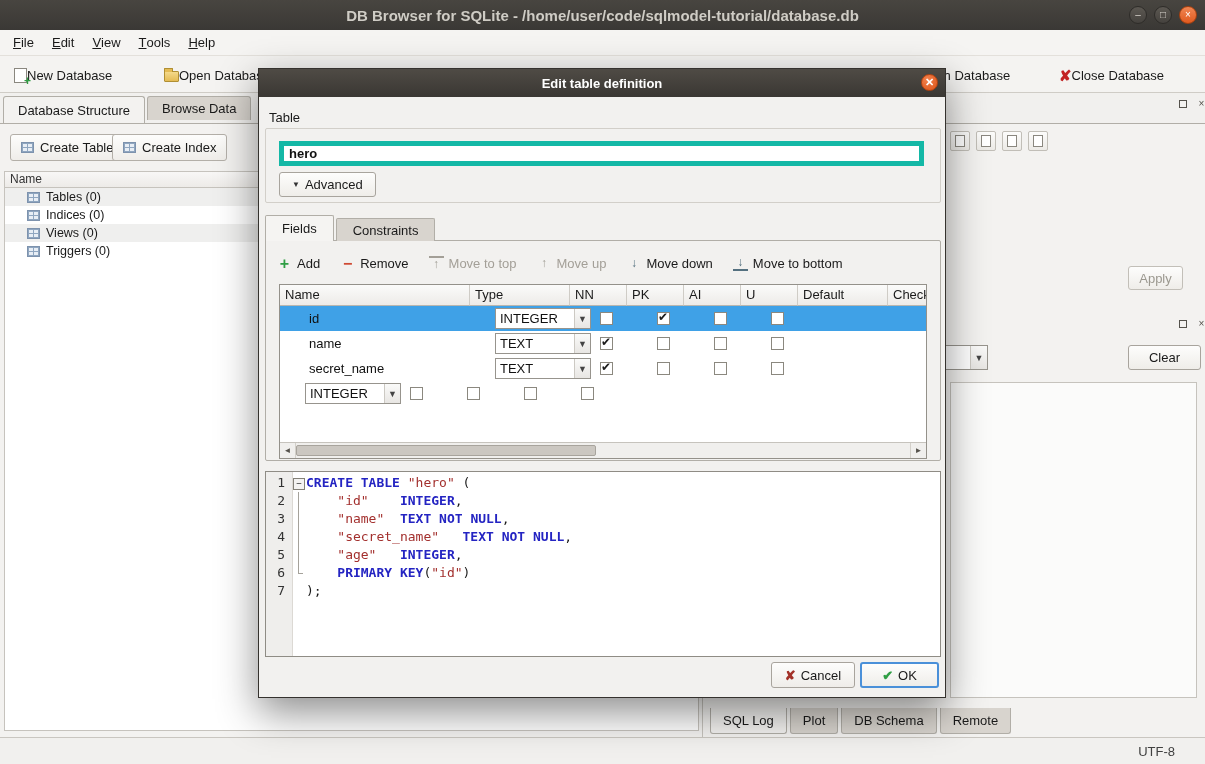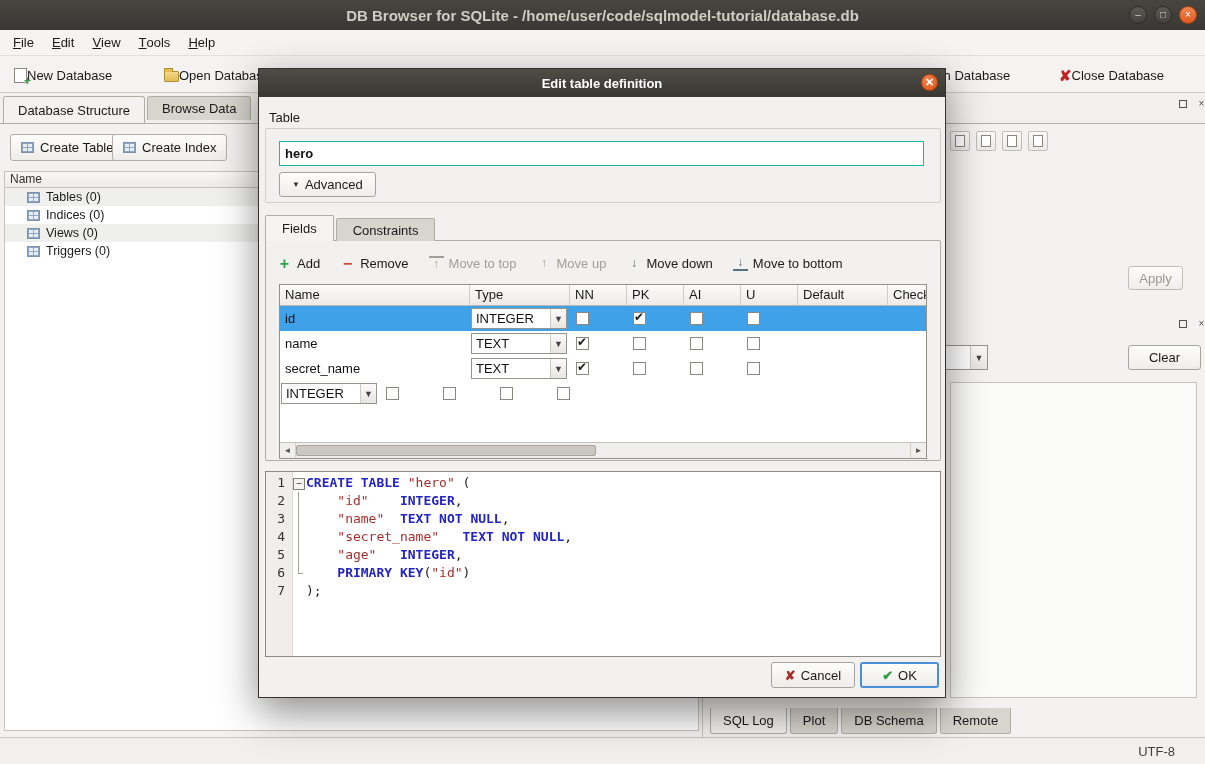--- a/index.html
+++ b/index.html
@@ -87,21 +87,21 @@
   
   .dialog { position:absolute; left:258px; top:68px; width:688px; height:630px; background:#f2f1ef;
     border:1px solid #35322e; box-shadow:0 14px 38px rgba(0,0,0,0.45); z-index:50; }
   .dlg-title { height:28px; background:linear-gradient(#4f4b45,#3a3733); display:flex; align-items:center;
     justify-content:center; color:#fff; font-weight:bold; font-size:13px; position:relative; }
   .dlg-close { position:absolute; right:7px; top:5px; width:17px; height:17px; border-radius:50%;
     background:radial-gradient(circle at 35% 30%, #f2814d, #dd5418); display:flex; align-items:center;
     justify-content:center; color:#fff; font-size:11px; line-height:1; border:1px solid #b8430f; }
   .dlg-table-label { position:absolute; left:10px; top:41px; font-size:13px; color:#1a1a1a; }
   .table-group { position:absolute; left:6px; top:59px; width:676px; height:75px; border:1px solid #d2cfc9; border-radius:2px; }
-  .table-input { position:absolute; left:20px; top:72px; width:645px; height:25px; border:1px solid #14b8a6;
+  .table-input { position:absolute; left:20px; top:72px; width:645px; height:25px; border:5px solid #14b8a6;
     background:#fff; font-family:"Liberation Sans",sans-serif; font-weight:bold; font-size:13px; padding:0 5px; color:#111; }
   .adv-btn { position:absolute; left:20px; top:103px; height:25px; padding:0 12px; }
   .tri-down { font-size:8px; color:#333; }
 
   .dialog-tab-bar { position:absolute; left:6px; top:146px; display:flex; align-items:flex-end; height:26px; z-index:2; }
   .dtab { padding:0 16px; height:23px; line-height:23px; font-size:13px; color:#1a1a1a; background:#d8d4ce;
     border:1px solid #b1aea7; border-bottom:none; border-radius:2px 2px 0 0; margin-right:2px; }
   .dtab.sel { background:#f5f4f2; height:26px; line-height:26px; }
   .fields-panel { position:absolute; left:6px; top:171px; width:676px; height:221px; border:1px solid #b1aea7;
     background:#f2f1ef; border-radius:0 2px 2px 2px; }
@@ -116,21 +116,21 @@
   .move-down-icon, .move-bottom-icon { color:#54707f; font-size:12px; }
   .move-top-icon { border-top:2px solid #a39f97; }
   .move-bottom-icon { border-bottom:2px solid #54707f; }
 
   .grid-widget { position:absolute; left:20px; top:215px; width:648px; height:175px; border:1px solid #94918a;
     background:#fff; overflow:hidden; }
   .grid-header { display:flex; height:21px; }
   .gh { height:21px; line-height:20px; padding-left:5px; font-size:13px; color:#1a1a1a; flex:none;
     background:linear-gradient(#fbfbfa,#edebe8); border-right:1px solid #cfccc6; border-bottom:1px solid #b9b6af;
     overflow:hidden; white-space:nowrap; }
-  .grow { display:flex; height:25px; align-items:center; background:#fff; }
+  .grow { display:flex; height:25px; align-items:center; background:#fff;padding-left:24px; }
   .grow.sel { background:#3fa1e7; }
   .gc { height:100%; display:flex; align-items:center; overflow:hidden; flex:none; }
   .gc.name { padding-left:5px; font-size:13px; color:#111; }
   .cbcell { justify-content:flex-start; padding-left:6px; }
   .cb { width:13px; height:13px; background:#fff; border:1px solid #8b887f; position:relative; flex:none; }
   .cb.on::after { content:"✔"; position:absolute; left:0; top:-3px; font-size:12px; color:#1a1a1a; }
   .type-combo { display:flex; align-items:center; width:96px; height:21px; background:#fff;
     border:1px solid #97948d; margin-left:1px; }
   .tval { flex:1; padding-left:4px; font-size:13px; color:#111; white-space:nowrap; overflow:hidden; }
   .tarrow { width:16px; height:100%; border-left:1px solid #ccc9c3; display:flex; align-items:center;

